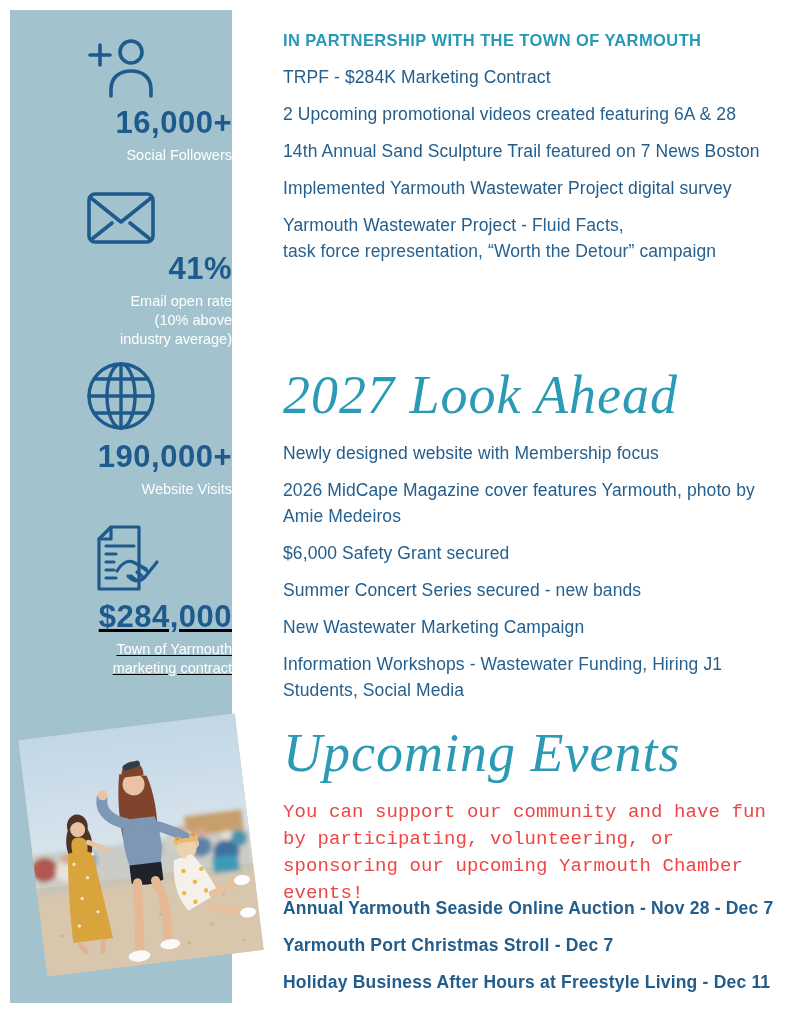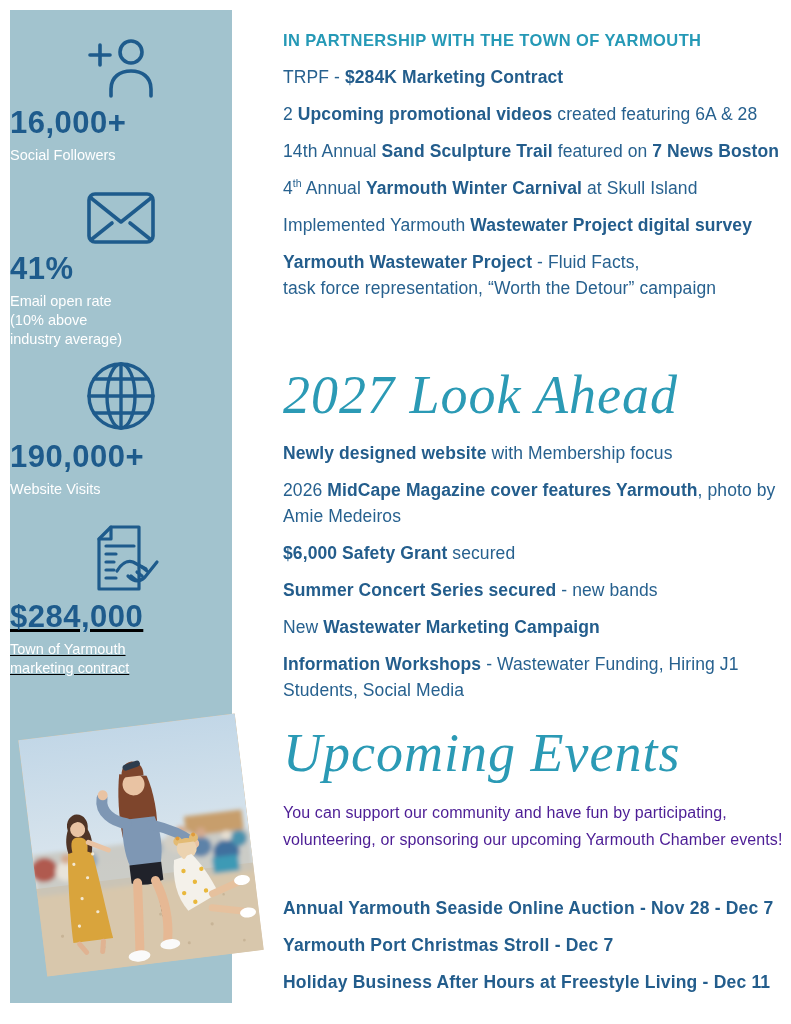--- a/index.html
+++ b/index.html
@@ -7,21 +7,21 @@
     width:791px;height:1024px;position:relative;overflow:hidden;
     background:#ffffff;
     font-family:"Liberation Sans", sans-serif;
     -webkit-font-smoothing:antialiased;
   }
   
   .sidebar{
     position:absolute;left:10px;top:10px;width:222px;height:993px;
     background:#a2c3ce;
   }
-  .stat{position:absolute;left:0;width:100%;text-align:left;}
+  .stat{position:absolute;left:0;width:100%;text-align:right;}
   .stat .icon{display:block;margin:0 auto 8px auto;}
   .stat .value{
     font-size:31px;font-weight:bold;color:#1e5b8c;letter-spacing:.5px;line-height:1.1;
   }
   .stat .label{
     margin-top:6px;font-size:14.5px;color:#ffffff;line-height:1.3;white-space:pre-line;
   }
   .stat-1{top:28px;} .stat-2{top:182px;} .stat-3{top:350px;} .stat-4{top:514px;text-decoration:underline;}
 
   
@@ -34,32 +34,32 @@
 
   
   .col{position:absolute;left:283px;width:500px;}
   .kicker{
     top:31px;font-size:16.5px;font-weight:bold;color:#2599b6;letter-spacing:.4px;
   }
   .lines .line{
     color:#27618f;font-size:17.5px;line-height:26px;margin-bottom:11px;
     white-space:pre-line;letter-spacing:.1px;
   }
-  .lines .line b{font-weight:bold;color:#235d8c;}
+  .lines .line b{font-weight:normal;color:#235d8c;}
   .lines .line sup{font-size:.6em;vertical-align:super;line-height:0;}
   .partnership-items{top:64px;}
   .script-heading{
     font-family:cursive;font-style:italic;
     color:#2b9ab5;font-size:54px;line-height:66px;letter-spacing:1px;
   }
   .lookahead-heading{top:362px;}
   .lookahead-items{top:440px;}
   .upcoming-heading{top:720px;}
   .intro{
-    top:799px;color:#4c1d95;font-size:16px;line-height:27px;letter-spacing:.1px;
+    top:799px;color:#ef4444;font-size:19px;line-height:27px;letter-spacing:.1px;font-family:Liberation Mono, monospace;
   }
   .events{top:897px;}
   .events .event{
     font-weight:bold;color:#235d8c;font-size:17.5px;line-height:22px;margin-bottom:15px;
     letter-spacing:.2px;
   }
 </style>
 </head>
 <body>
 
@@ -224,21 +224,20 @@
     </svg>
   </div>
 </div>
 
 <div class="col kicker">IN PARTNERSHIP WITH THE TOWN OF YARMOUTH</div>
 
 <div class="col lines partnership-items">
   <div class="line"><span>TRPF - </span><b>$284K Marketing Contract</b></div>
   <div class="line"><span>2 </span><b>Upcoming promotional videos</b><span> created featuring 6A &amp; 28</span></div>
   <div class="line"><span>14th Annual </span><b>Sand Sculpture Trail</b><span> featured on </span><b>7 News Boston</b></div>
-  <div class="line"><span>4</span><sup>th</sup><span> Annual </span><b>Yarmouth Winter Carnival</b><span> at Skull Island</span></div>
   <div class="line"><span>Implemented Yarmouth </span><b>Wastewater Project digital survey</b></div>
   <div class="line"><b>Yarmouth Wastewater Project</b><span> - Fluid Facts,
 task force representation, “Worth the Detour” campaign</span></div>
 </div>
 
 <div class="col script-heading lookahead-heading">2027 Look Ahead</div>
 
 <div class="col lines lookahead-items">
   <div class="line"><b>Newly designed website</b><span> with Membership focus</span></div>
   <div class="line"><span>2026 </span><b>MidCape Magazine cover features Yarmouth</b><span>, photo by Amie Medeiros</span></div>

